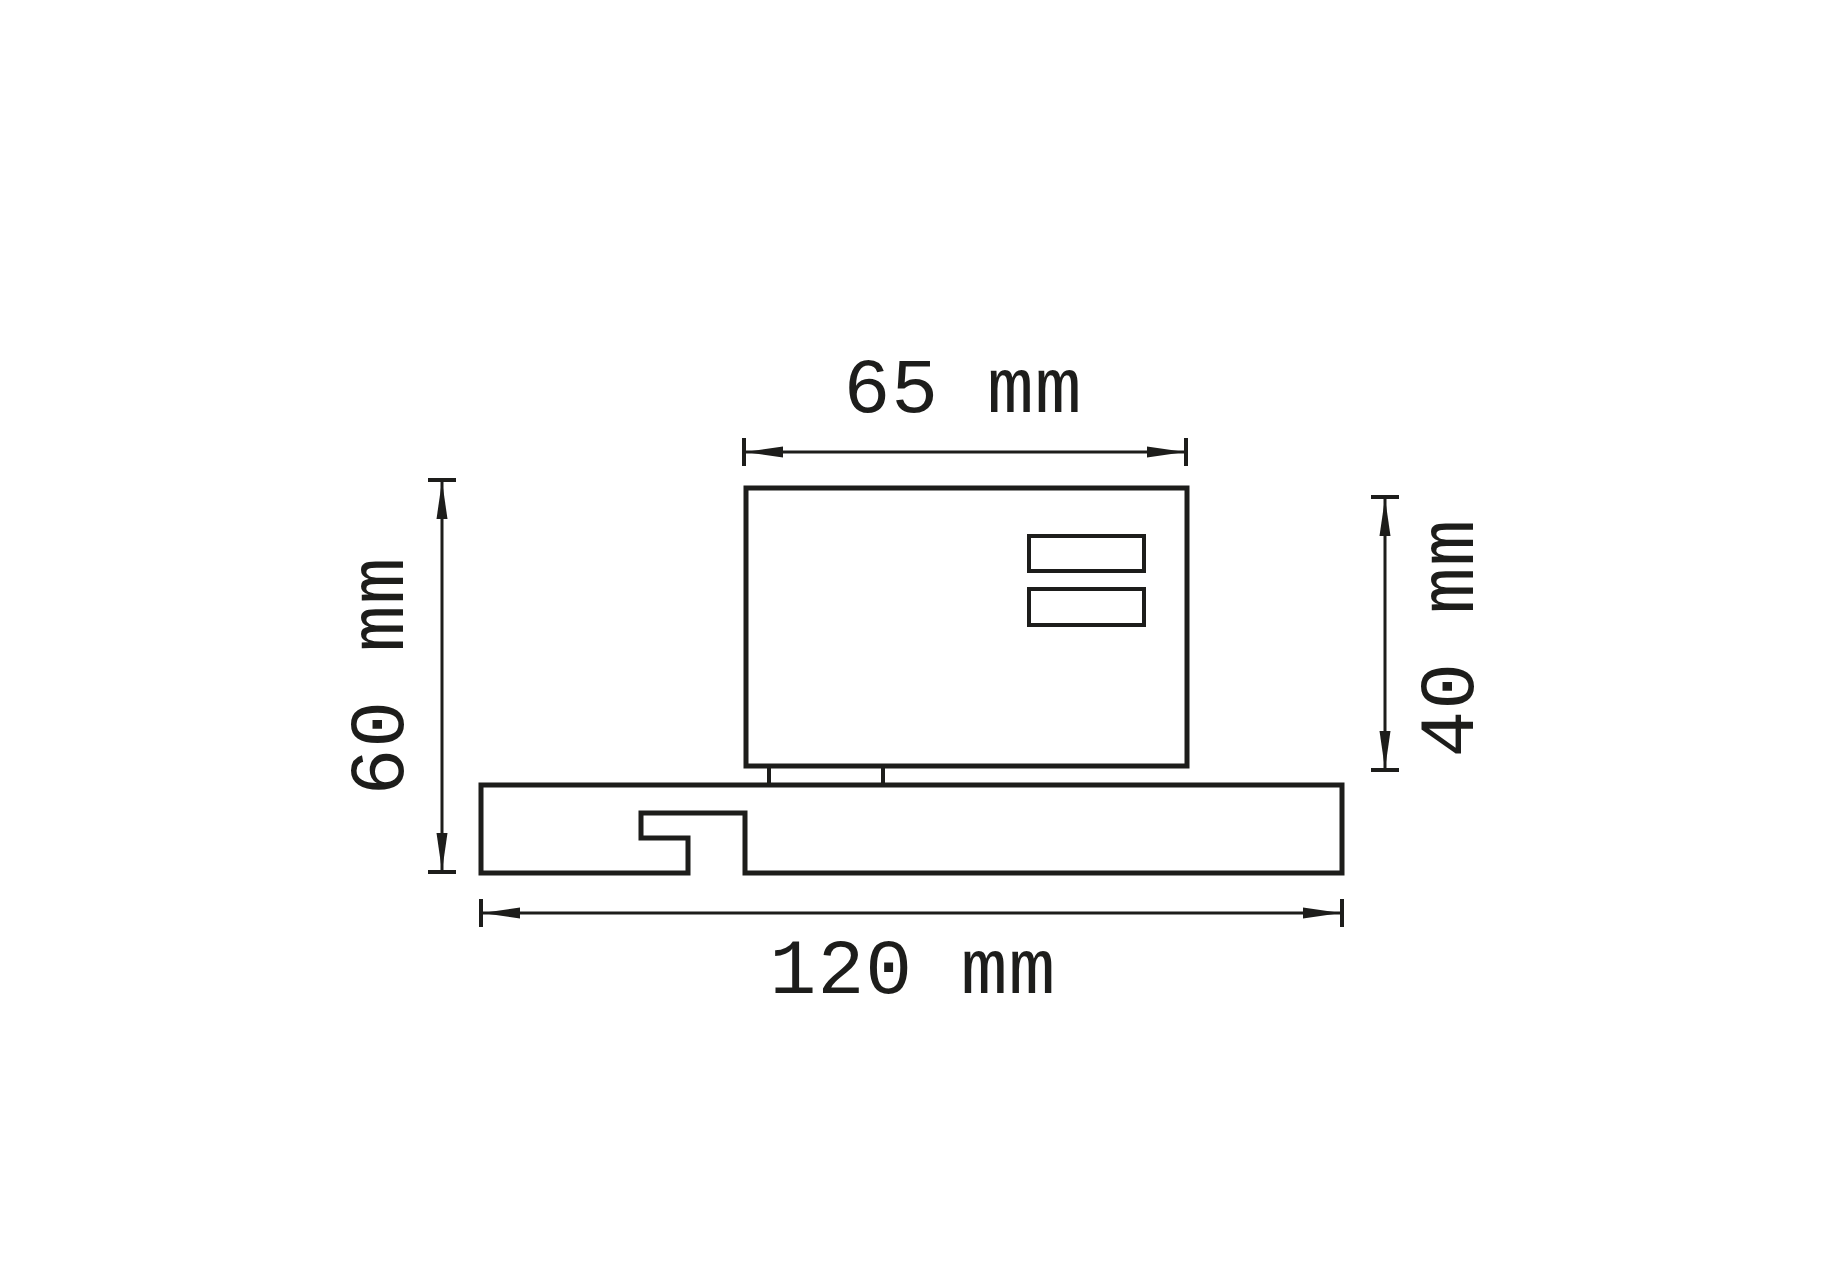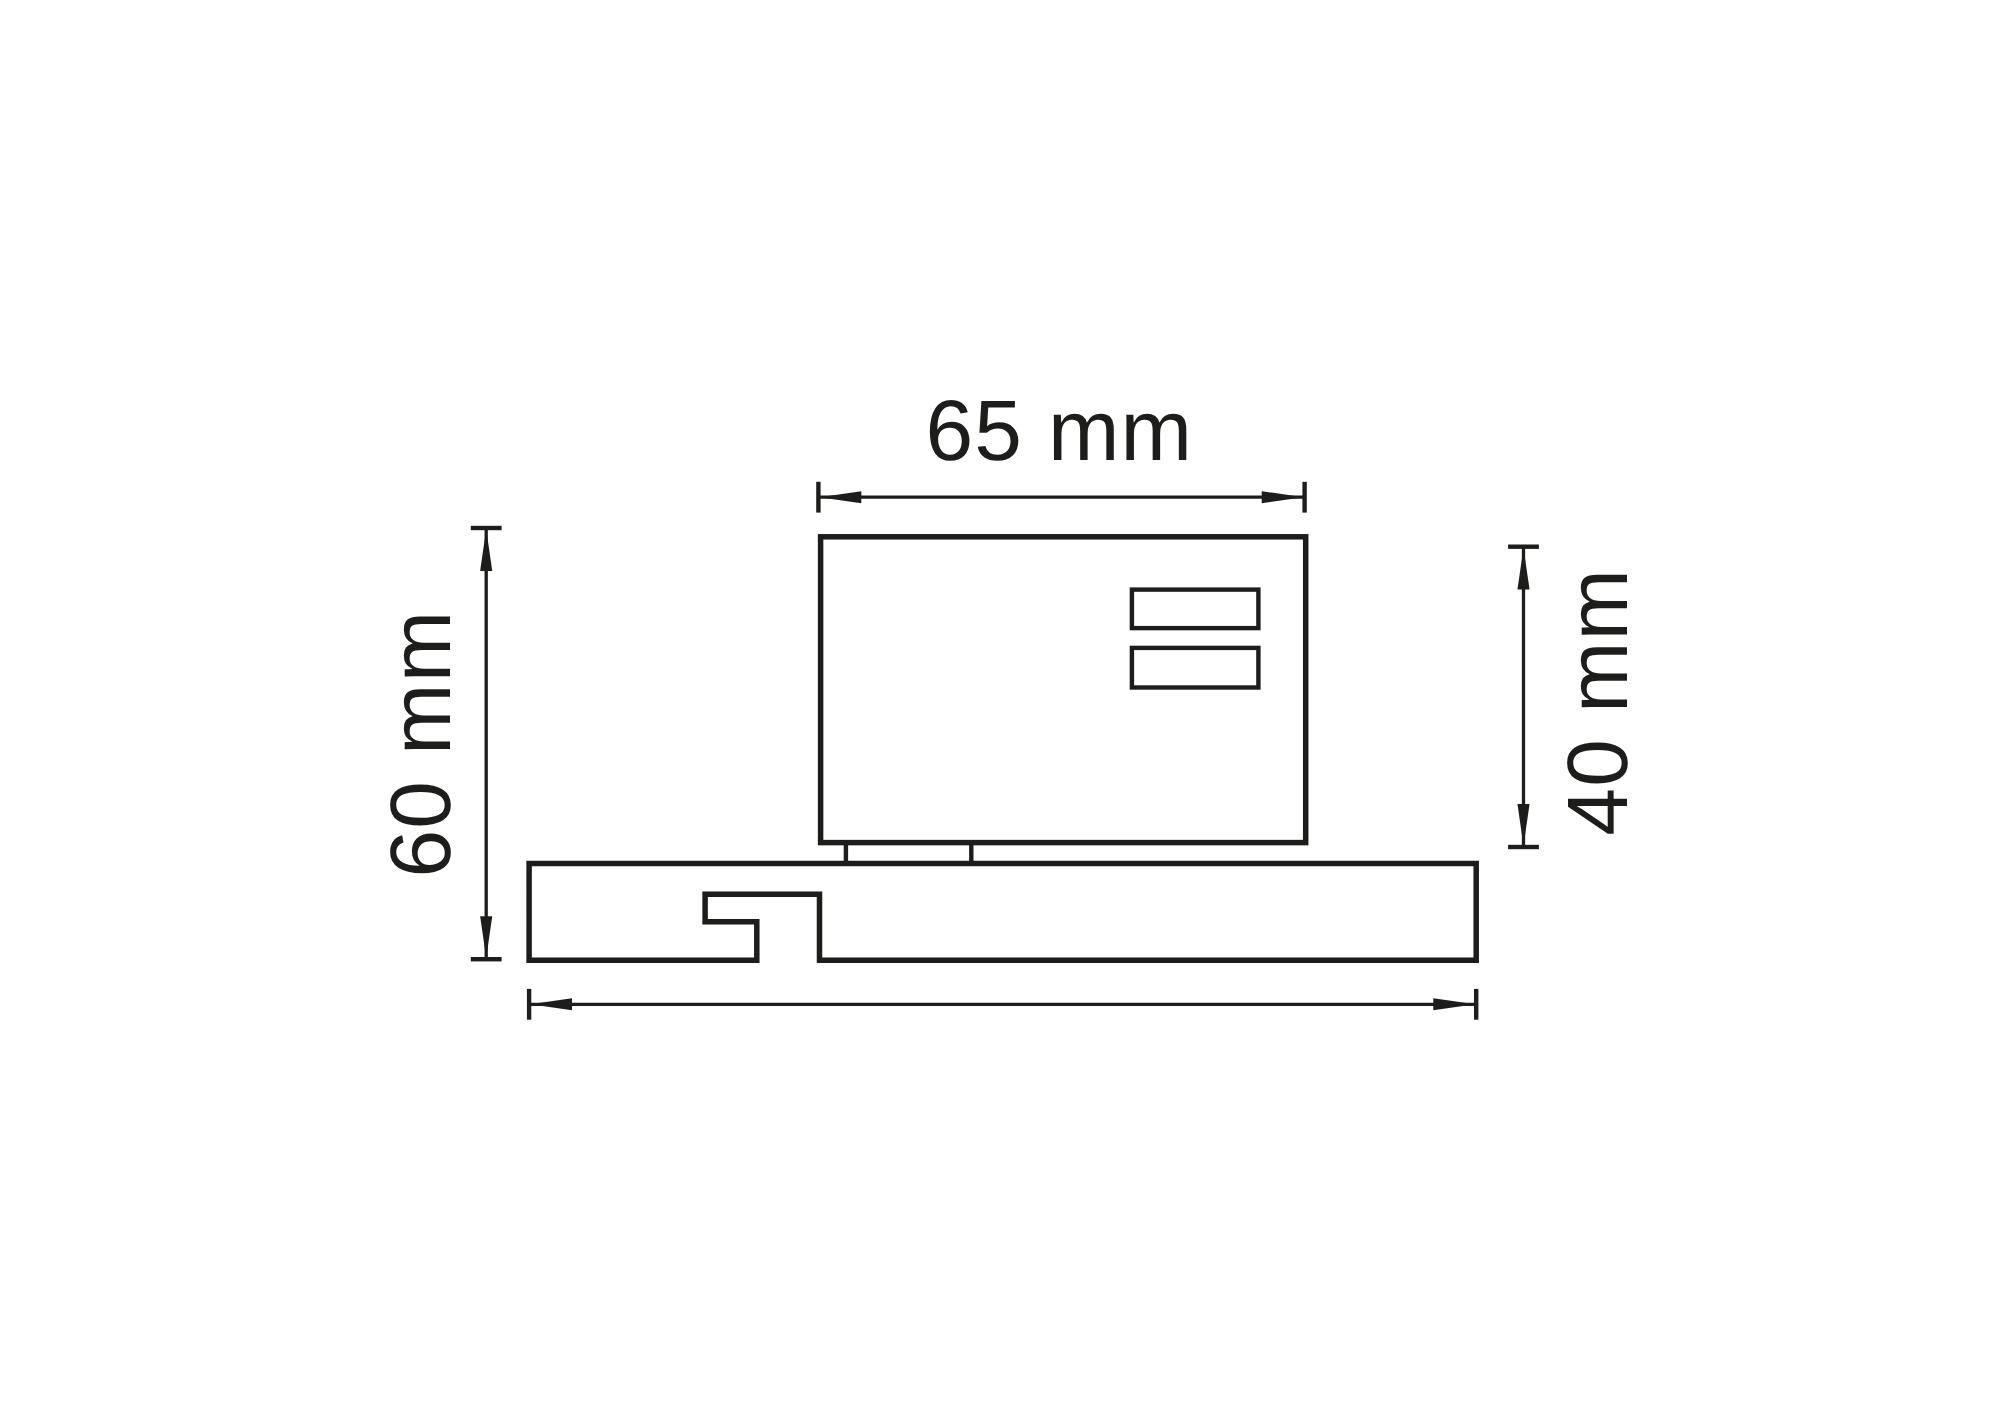--- a/index.html
+++ b/index.html
@@ -6,21 +6,21 @@
     margin: 0;
     padding: 0;
     background: #ffffff;
   }
   .canvas {
     position: relative;
     width: 1829px;
     height: 1280px;
     background: #ffffff;
     overflow: hidden;
-    font-family: Liberation Sans, sans-serif;
+    font-family: Liberation Mono, monospace;
   }
   .drawing-svg {
     position: absolute;
     left: 0;
     top: 0;
     width: 1829px;
     height: 1280px;
     display: block;
   }
   .dim-label {
@@ -94,14 +94,15 @@
       <polygon points="1341,913 1303,907.5 1303,918.5" class="arrow"></polygon>
     </g>
   </svg>
 
   <div class="dim-label horizontal" style="left: 963px; top: 352px;">65 mm</div>
 
   <div class="dim-label rotated" style="left: 382px; top: 676px;">60 mm</div>
 
   <div class="dim-label rotated" style="left: 1452px; top: 638px;">40 mm</div>
 
+  <div class="dim-label horizontal" style="left: 913px; top: 933px;">120 mm</div>
 
 </div>
 
 </body></html>

